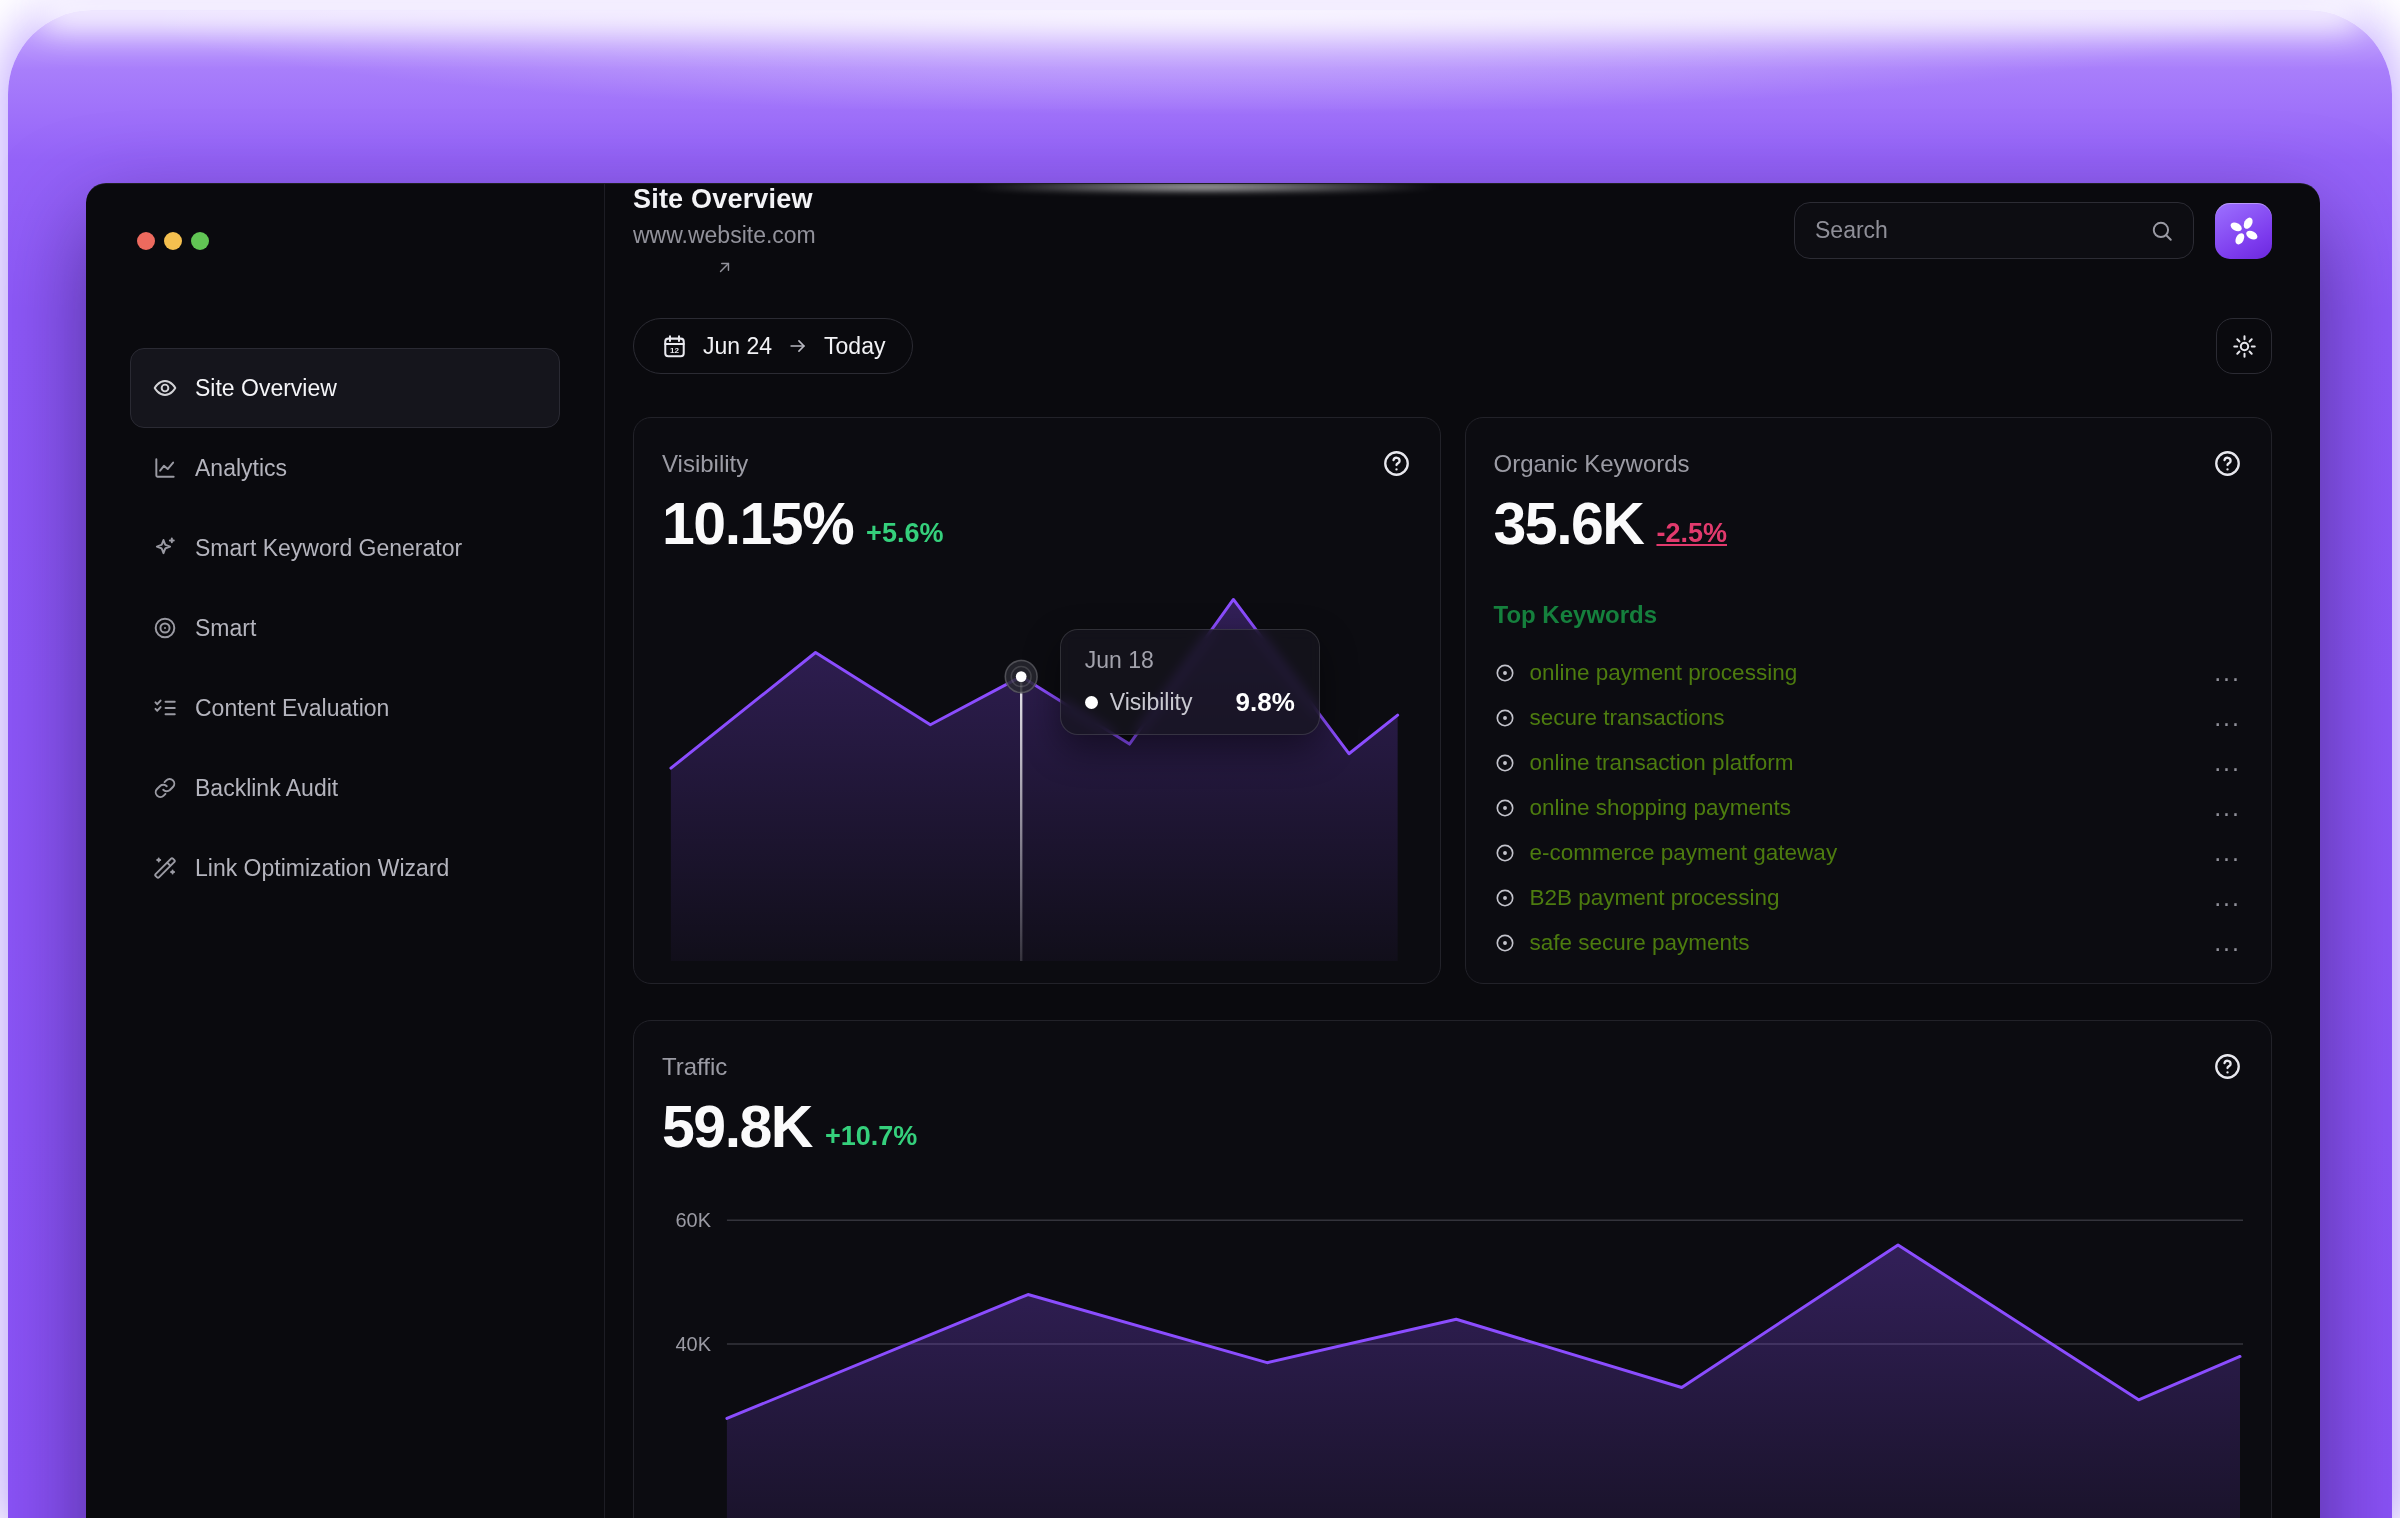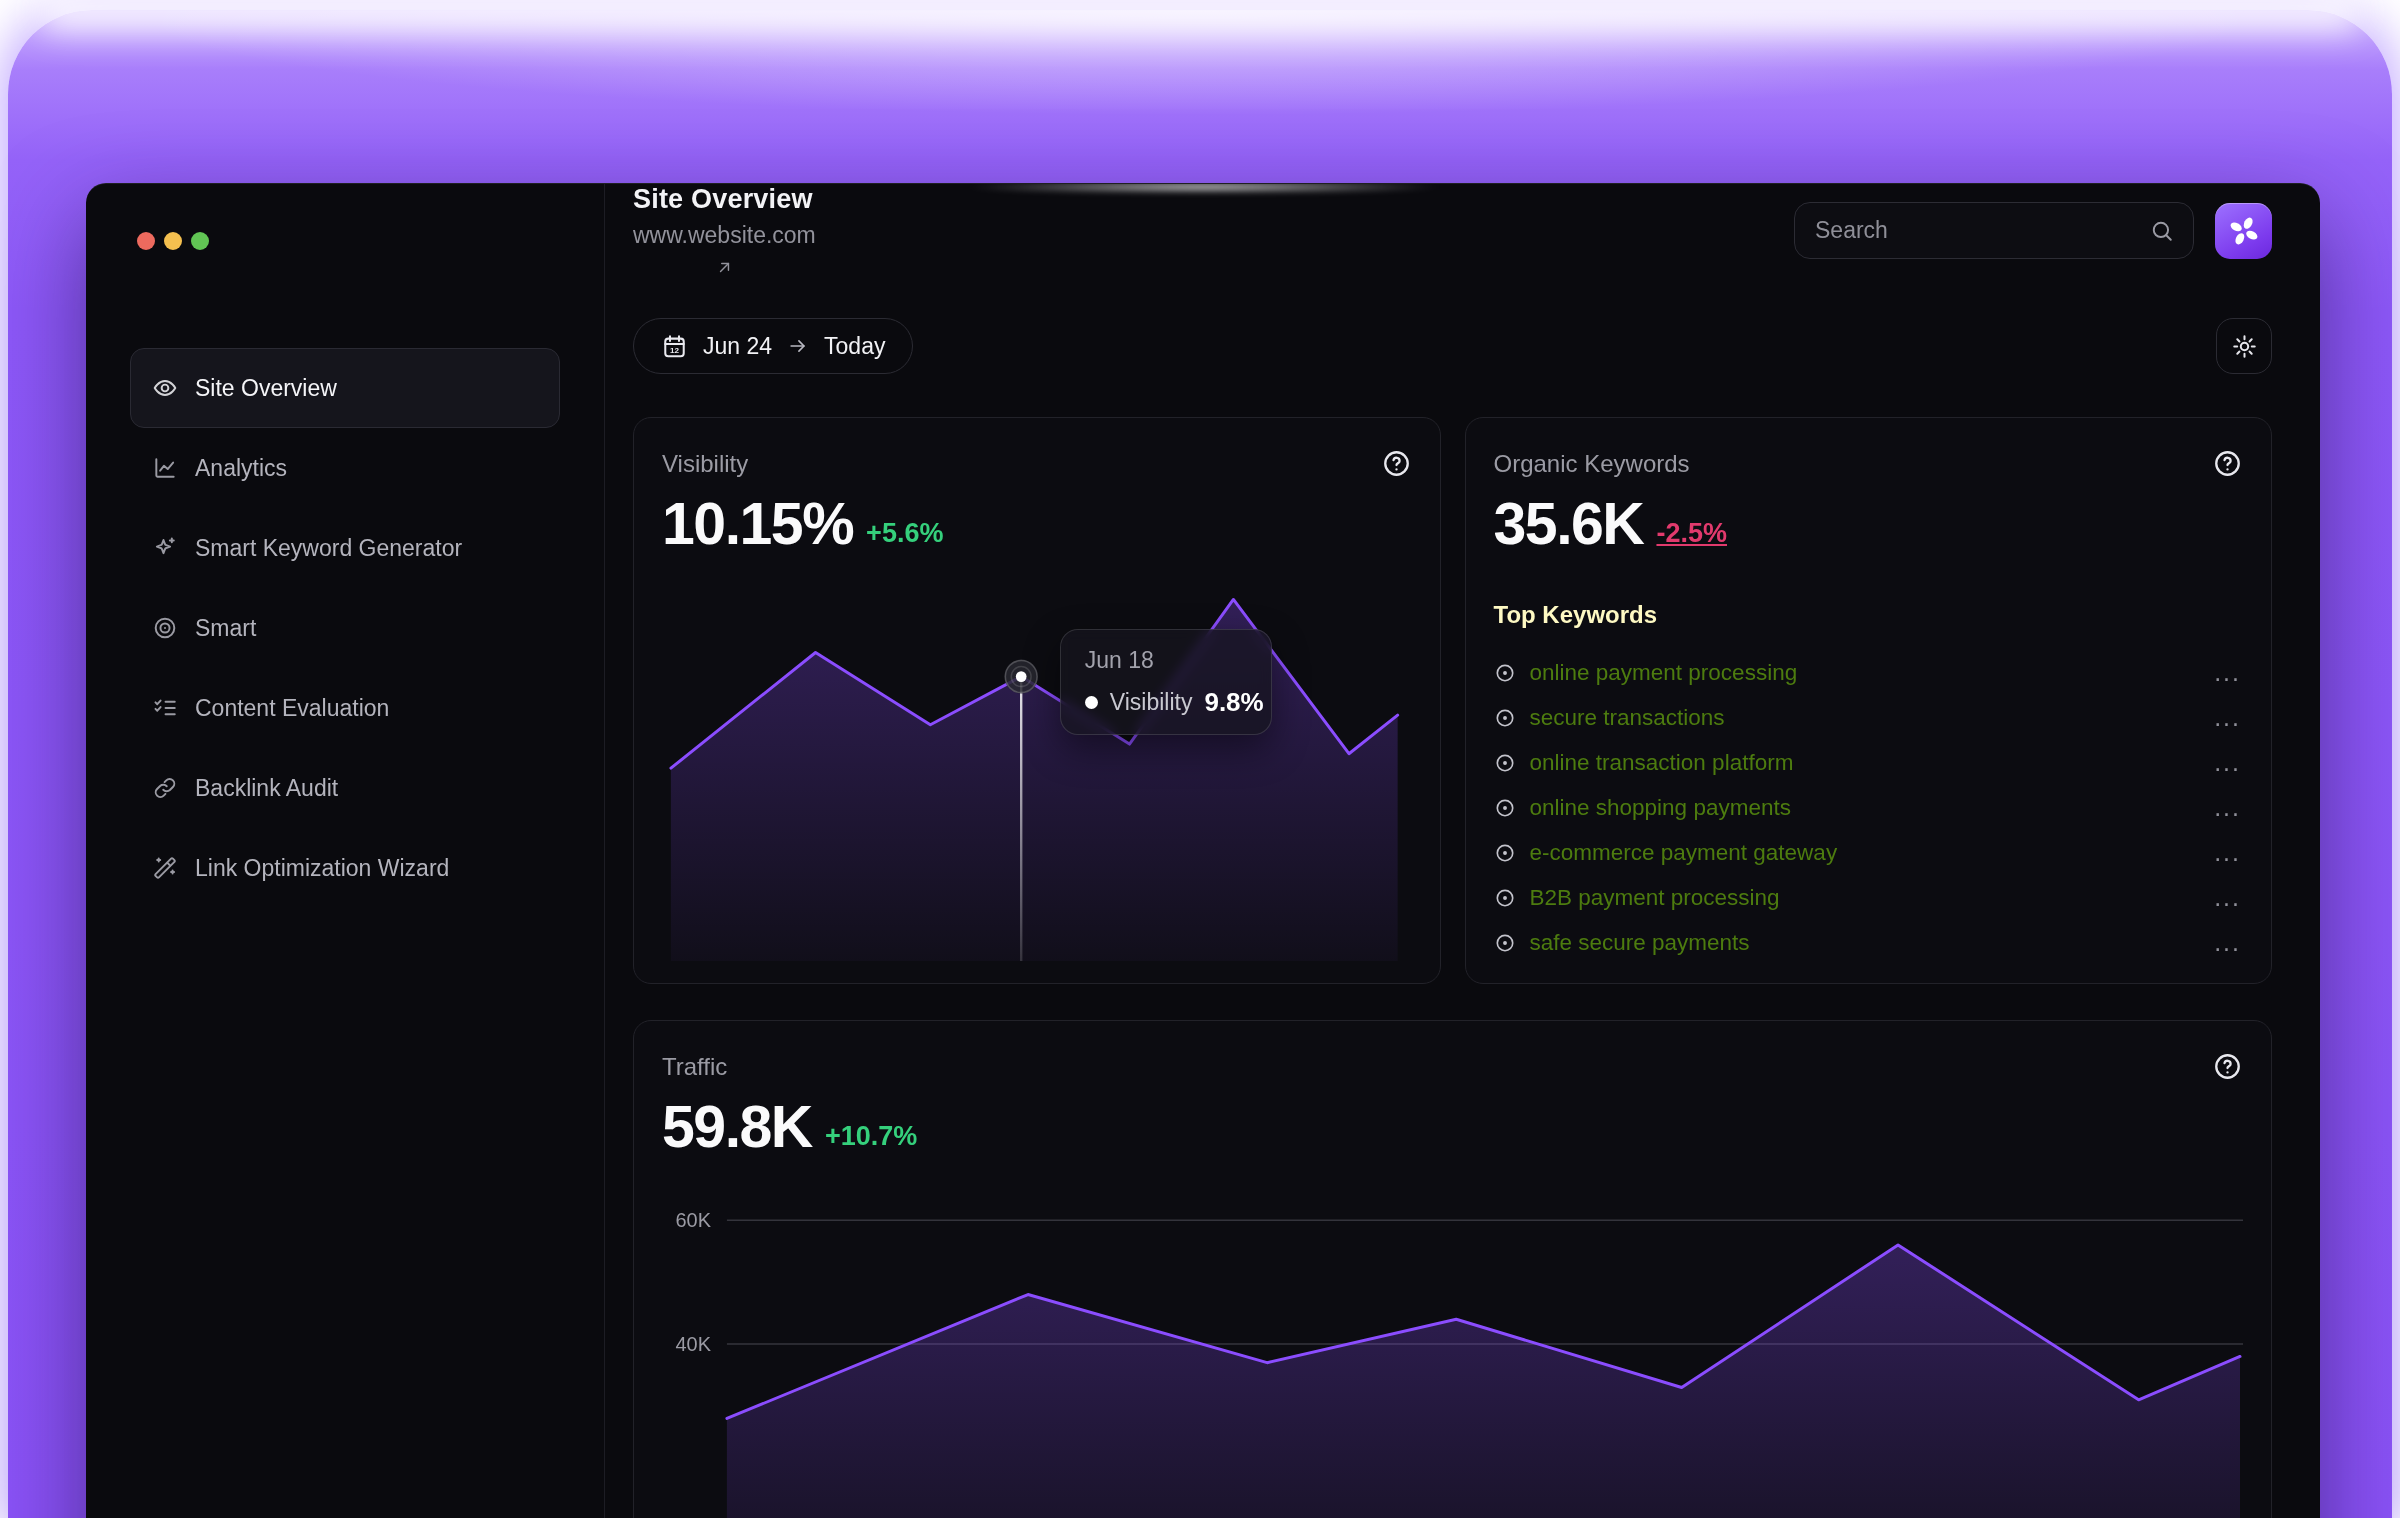--- a/index.html
+++ b/index.html
@@ -106,36 +106,36 @@
   .card-top { display: flex; align-items: center; justify-content: space-between; }
   .card-title { font-size: 24px; color: #9b9ba4; }
   .help { width: 31px; height: 31px; color: #e8e8ee; background: none; border: none; cursor: pointer; padding: 0; }
   .help svg { width: 100%; height: 100%; }
   .metric { margin-top: 16px; display: flex; align-items: flex-end; gap: 13px; }
   .metric-value { font-size: 59px; font-weight: 700; color: #fafafb; letter-spacing: -1.5px; line-height: 1; }
   .metric-delta { font-size: 27px; font-weight: 600; padding-bottom: 5px; }
   .metric-delta.up { color: var(--green, #35d07c); }
   .metric-delta.down { color: var(--red, #e23a6d); text-decoration: underline; }
   
-  .kw-heading { margin-top: 47px; font-size: 24px; font-weight: 700; color: #fef9c3; }
+  .kw-heading { margin-top: 47px; font-size: 24px; font-weight: 700; color: #15803d; }
   .kw-list { margin-top: 21px; display: flex; flex-direction: column; }
   .kw-row { height: 45px; display: flex; align-items: center; gap: 14px; }
   .kw-ico { width: 22px; height: 22px; color: #c3c3cb; display: flex; flex: none; }
   .kw-ico svg { width: 100%; height: 100%; }
   .kw-label { font-size: 22.5px; color: #4d7c0f; }
   .kw-menu {
     margin-left: auto; background: none; border: none; color: #90909a; cursor: pointer;
     font-size: 25px; letter-spacing: 2px; line-height: 1; padding: 0 2px; font-family: inherit;
   }
   
   .vis-chart { position: absolute; left: 28px; right: 28px; bottom: 22px; height: 376px; }
   .traffic-chart { position: absolute; left: 28px; right: 28px; top: 175px; height: 430px; }
   .vis-chart svg, .traffic-chart svg { width: 100%; height: 100%; display: block; overflow: visible; }
   .tooltip {
-    position: absolute; width: 212px; height: 106px; border-radius: 18px;
+    position: absolute; width: 260px; height: 106px; border-radius: 18px;
     background: rgba(22,20,29,.75); border: 1px solid rgba(255,255,255,.13);
     backdrop-filter: blur(6px); padding: 17px 24px;
     box-shadow: 0 14px 36px rgba(0,0,0,.45);
   }
   .tt-date { font-size: 23px; color: #a2a2ac; }
   .tt-row { margin-top: 13px; display: flex; align-items: center; gap: 12px; }
   .tt-dot { width: 13px; height: 13px; border-radius: 50%; background: #fff; flex: none; }
   .tt-series { font-size: 23px; color: #c9c9d1; }
   .tt-value { margin-left: auto; font-size: 26px; font-weight: 700; color: #fff; }
 </style>

